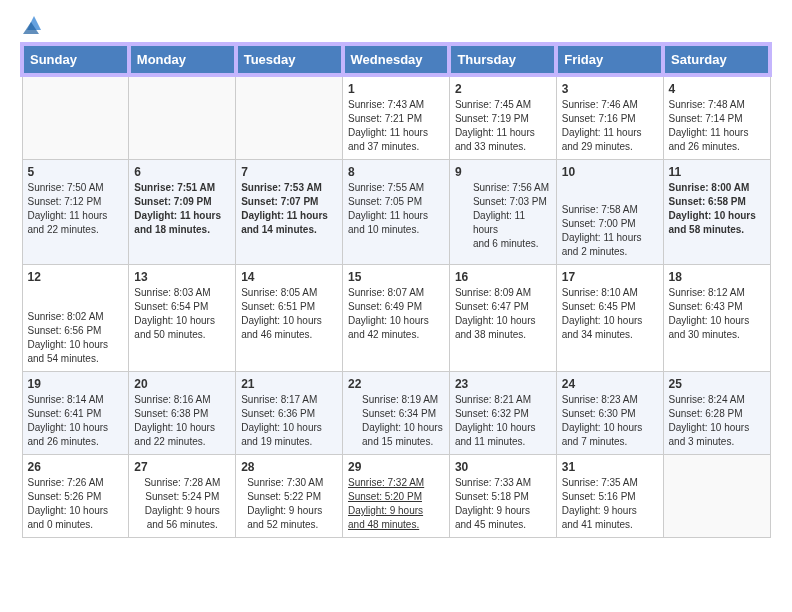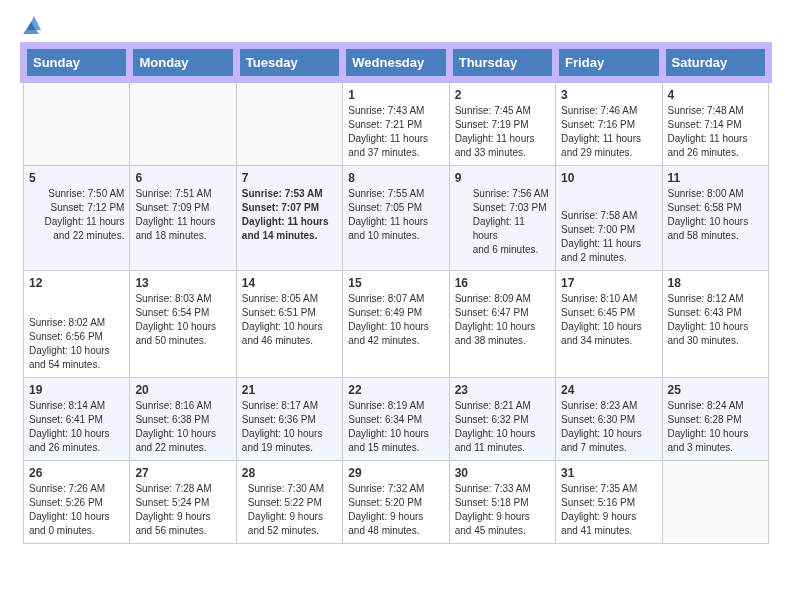--- a/index.html
+++ b/index.html
@@ -51,21 +51,21 @@
       margin-top: 8px;
       table-layout: fixed;
     }
     .calendar-table th {
       background-color: #4a7fbf;
       color: #fff;
       text-align: left;
       padding: 6px 6px;
       font-size: 13px;
       font-weight: bold;
-      border: 7px solid #c4b5fd;
+      border: 4px solid #c4b5fd;
     }
     .calendar-table td {
       vertical-align: top;
       border: 1px solid #ccc;
       padding: 5px 5px;
       font-size: 10.5px;
       color: #333;
       height: 80px;
       background: #fff;
     }
@@ -151,28 +151,28 @@
             <span class="day-number">4</span>
             <div class="day-info" style="white-space: pre-line;">Sunrise: 7:48 AM
 Sunset: 7:14 PM
 Daylight: 11 hours
 and 26 minutes.</div>
           </td>
         </tr>
         <tr>
           <td>
             <span class="day-number">5</span>
-            <div class="day-info" style="white-space: pre-line; text-align: right;">Sunrise: 7:50 AM
+            <div class="day-info" style="white-space: pre-line;">Sunrise: 7:50 AM
 Sunset: 7:12 PM
 Daylight: 11 hours
 and 22 minutes.</div>
           </td>
           <td>
             <span class="day-number">6</span>
-            <div class="day-info" style="white-space: pre-line;">Sunrise: 7:51 AM
+            <div class="day-info" style="white-space: pre-line; font-weight: bold;">Sunrise: 7:51 AM
 Sunset: 7:09 PM
 Daylight: 11 hours
 and 18 minutes.</div>
           </td>
           <td>
             <span class="day-number">7</span>
             <div class="day-info" style="white-space: pre-line; font-weight: bold;">Sunrise: 7:53 AM
 Sunset: 7:07 PM
 Daylight: 11 hours
 and 14 minutes.</div>
@@ -193,21 +193,21 @@
           </td>
           <td>
             <span class="day-number">10</span>
             <div class="day-info" style="white-space: pre-line; margin-top: 24px;">Sunrise: 7:58 AM
 Sunset: 7:00 PM
 Daylight: 11 hours
 and 2 minutes.</div>
           </td>
           <td>
             <span class="day-number">11</span>
-            <div class="day-info" style="white-space: pre-line;">Sunrise: 8:00 AM
+            <div class="day-info" style="white-space: pre-line; font-weight: bold;">Sunrise: 8:00 AM
 Sunset: 6:58 PM
 Daylight: 10 hours
 and 58 minutes.</div>
           </td>
         </tr>
         <tr>
           <td>
             <span class="day-number">12</span>
             <div class="day-info" style="white-space: pre-line; margin-top: 26px;">Sunrise: 8:02 AM
 Sunset: 6:56 PM
@@ -274,21 +274,21 @@
           </td>
           <td>
             <span class="day-number">21</span>
             <div class="day-info" style="white-space: pre-line;">Sunrise: 8:17 AM
 Sunset: 6:36 PM
 Daylight: 10 hours
 and 19 minutes.</div>
           </td>
           <td>
             <span class="day-number">22</span>
-            <div class="day-info" style="white-space: pre-line;">Sunrise: 8:19 AM
+            <div class="day-info" style="white-space: pre-line; margin-left: 14px;">Sunrise: 8:19 AM
 Sunset: 6:34 PM
 Daylight: 10 hours
 and 15 minutes.</div>
           </td>
           <td>
             <span class="day-number">23</span>
             <div class="day-info" style="white-space: pre-line;">Sunrise: 8:21 AM
 Sunset: 6:32 PM
 Daylight: 10 hours
 and 11 minutes.</div>
@@ -311,35 +311,35 @@
         <tr>
           <td>
             <span class="day-number">26</span>
             <div class="day-info" style="white-space: pre-line;">Sunrise: 7:26 AM
 Sunset: 5:26 PM
 Daylight: 10 hours
 and 0 minutes.</div>
           </td>
           <td>
             <span class="day-number">27</span>
-            <div class="day-info" style="white-space: pre-line;">Sunrise: 7:28 AM
+            <div class="day-info" style="white-space: pre-line; text-align: center;">Sunrise: 7:28 AM
 Sunset: 5:24 PM
 Daylight: 9 hours
 and 56 minutes.</div>
           </td>
           <td>
             <span class="day-number">28</span>
             <div class="day-info" style="white-space: pre-line; margin-left: 6px;">Sunrise: 7:30 AM
 Sunset: 5:22 PM
 Daylight: 9 hours
 and 52 minutes.</div>
           </td>
           <td>
             <span class="day-number">29</span>
-            <div class="day-info" style="white-space: pre-line;">Sunrise: 7:32 AM
+            <div class="day-info" style="white-space: pre-line; text-decoration: underline;">Sunrise: 7:32 AM
 Sunset: 5:20 PM
 Daylight: 9 hours
 and 48 minutes.</div>
           </td>
           <td>
             <span class="day-number">30</span>
             <div class="day-info" style="white-space: pre-line;">Sunrise: 7:33 AM
 Sunset: 5:18 PM
 Daylight: 9 hours
 and 45 minutes.</div>

